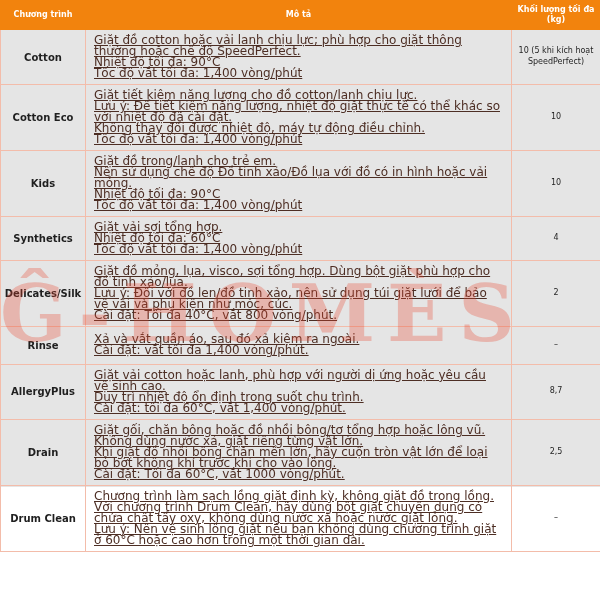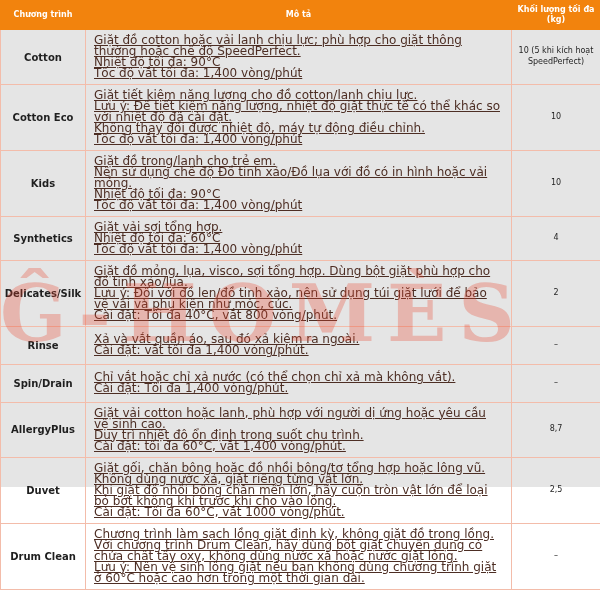--- a/index.html
+++ b/index.html
@@ -134,38 +134,30 @@
         </tr>
         <tr>
           <td class="program">Rinse</td>
           <td class="desc">
             <div>Xả và vắt quần áo, sau đó xả kiệm ra ngoài.</div>
             <div>Cài đặt: vắt tối đa 1,400 vòng/phút.</div>
           </td>
           <td class="max">–</td>
         </tr>
         <tr>
-          <td class="program">Spin/Drain</td>
-          <td class="desc">
-            <div>Chỉ vắt hoặc chỉ xả nước (có thể chọn chỉ xả mà không vắt).</div>
-            <div>Cài đặt: Tối đa 1,400 vòng/phút.</div>
-          </td>
-          <td class="max">–</td>
-        </tr>
-        <tr>
           <td class="program">AllergyPlus</td>
           <td class="desc">
             <div>Giặt vải cotton hoặc lanh, phù hợp với người dị ứng hoặc yêu cầu vệ sinh cao.</div>
             <div>Duy trì nhiệt độ ổn định trong suốt chu trình.</div>
             <div>Cài đặt: tối đa 60°C, vắt 1,400 vòng/phút.</div>
           </td>
           <td class="max">8,7</td>
         </tr>
         <tr>
-          <td class="program">Duvet</td>
+          <td class="program">Drain</td>
           <td class="desc">
             <div>Giặt gối, chăn bông hoặc đồ nhồi bông/tơ tổng hợp hoặc lông vũ. Không dùng nước xả, giặt riêng từng vật lớn.</div>
             <div>Khi giặt đồ nhồi bông chăn mền lớn, hãy cuộn tròn vật lớn để loại bỏ bớt không khí trước khi cho vào lồng.</div>
             <div>Cài đặt: Tối đa 60°C, vắt 1000 vòng/phút.</div>
           </td>
           <td class="max">2,5</td>
         </tr>
         <tr>
           <td class="program">Drum Clean</td>
           <td class="desc">

